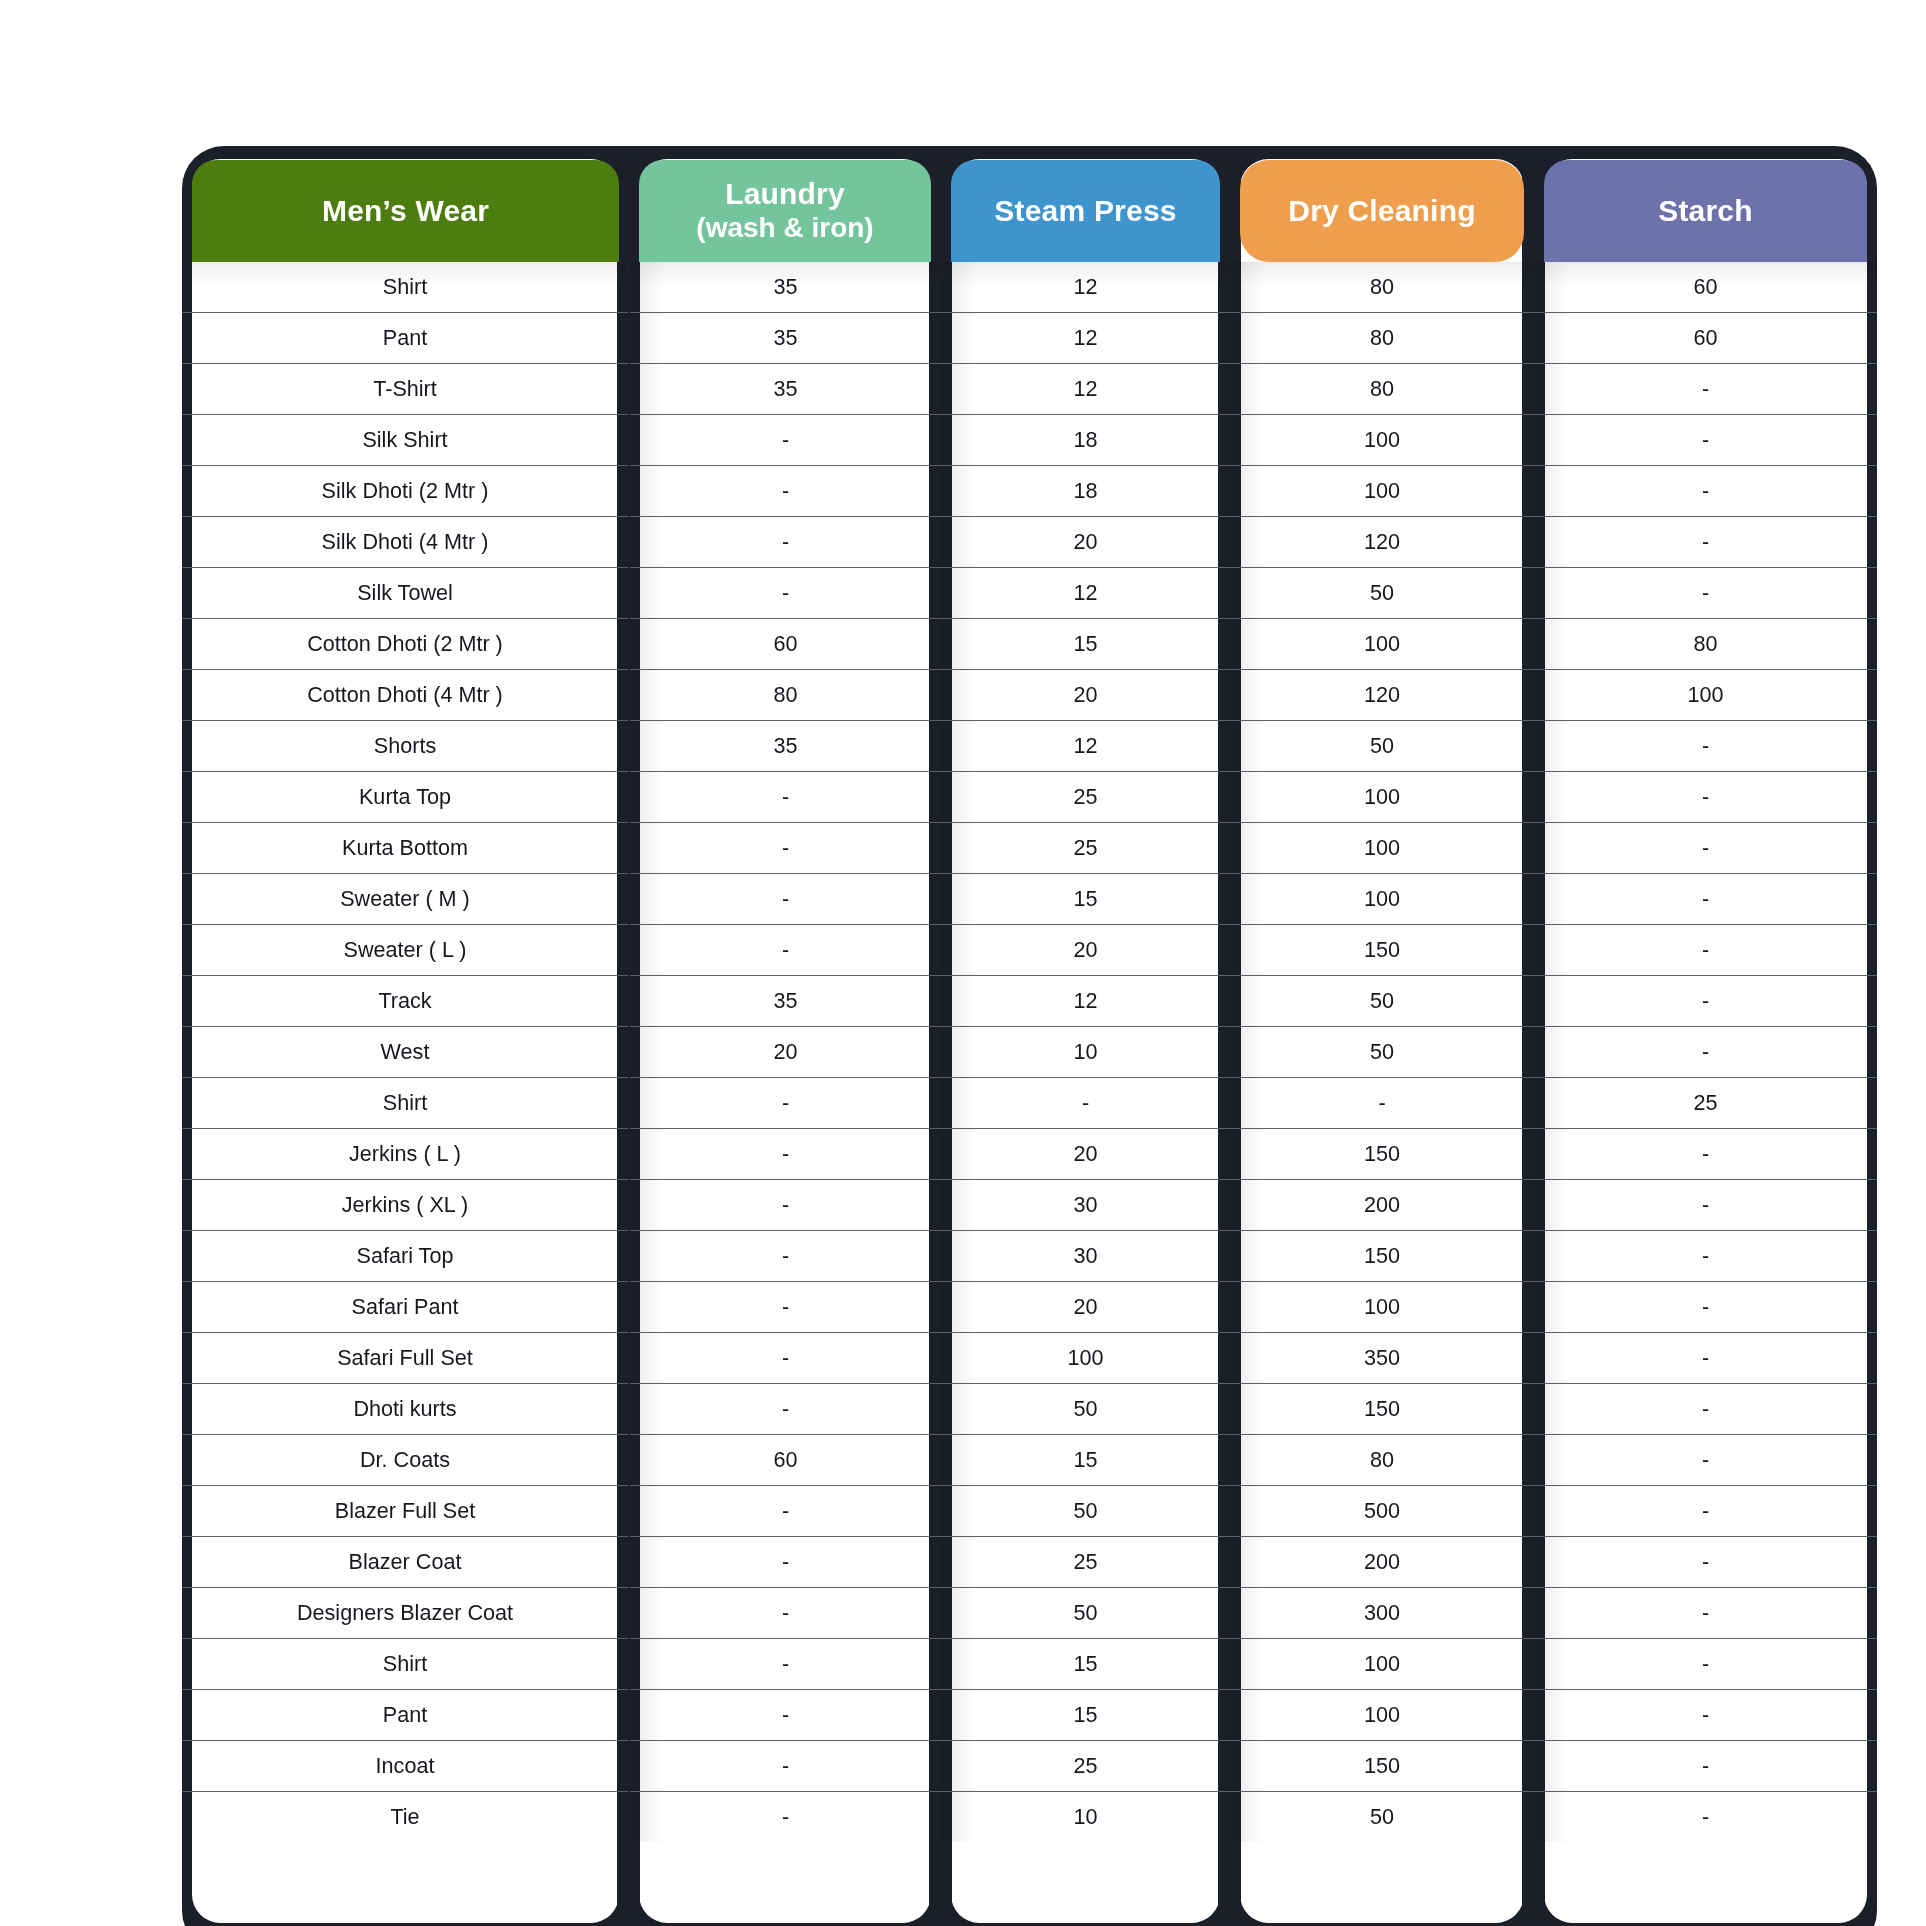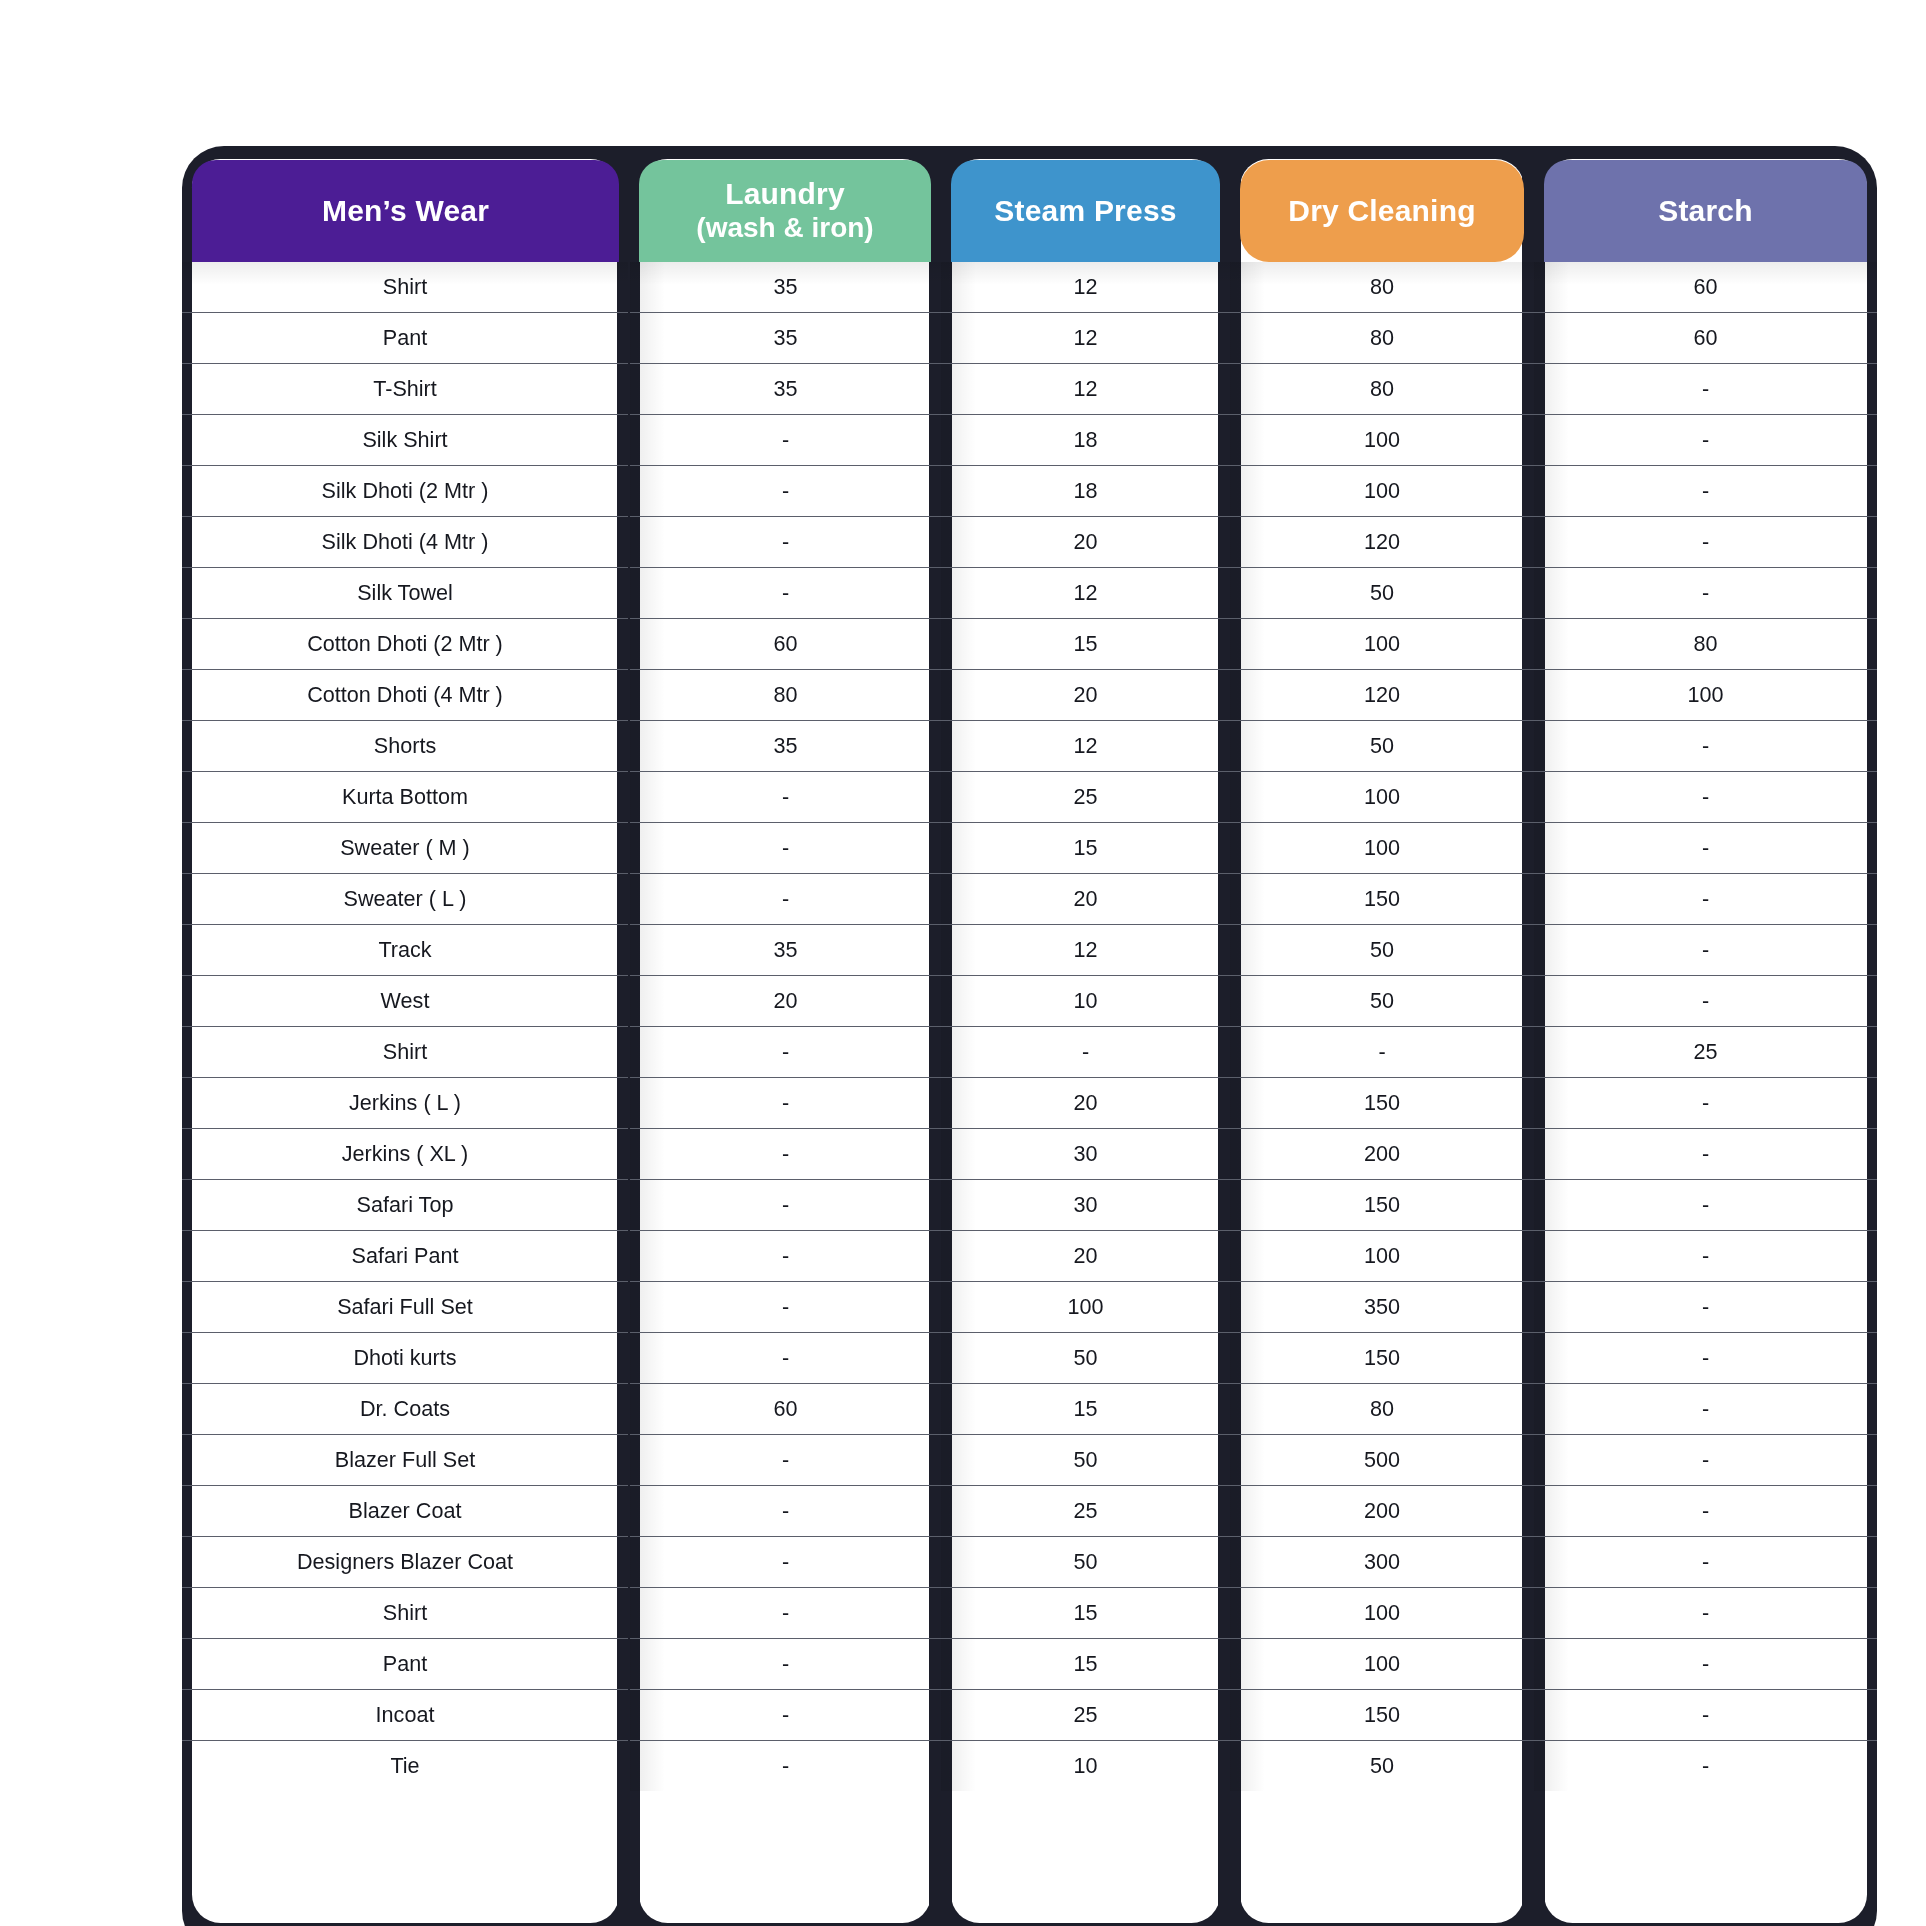--- a/index.html
+++ b/index.html
@@ -174,21 +174,21 @@
       <colgroup>
         <col class="c0">
           <col class="c1">
           <col class="c2">
           <col class="c3">
           <col class="c4">
       </colgroup>
       <thead>
         <tr>
           <th>
-            <div class="hd" style="background: #4c1d95;">
+            <div class="hd" style="background: #4d7c0f;">
               <span class="hd-title">Men’s Wear</span>
             </div>
           </th>
           <th>
             <div class="hd two-line" style="background: rgb(116, 196, 156);">
               <span class="hd-title">Laundry</span>
               <span class="hd-sub">(wash &amp; iron)</span>
             </div>
           </th>
           <th>
@@ -273,20 +273,27 @@
             <td class="shade">100</td>
           </tr>
           <tr>
             <td class="rule-right">Shorts</td>
             <td class="shade">35</td>
             <td class="shade">12</td>
             <td class="shade">50</td>
             <td class="shade dash">-</td>
           </tr>
           <tr>
+            <td class="rule-right">Kurta Top</td>
+            <td class="shade dash">-</td>
+            <td class="shade">25</td>
+            <td class="shade">100</td>
+            <td class="shade dash">-</td>
+          </tr>
+          <tr>
             <td class="rule-right">Kurta Bottom</td>
             <td class="shade dash">-</td>
             <td class="shade">25</td>
             <td class="shade">100</td>
             <td class="shade dash">-</td>
           </tr>
           <tr>
             <td class="rule-right">Sweater ( M )</td>
             <td class="shade dash">-</td>
             <td class="shade">15</td>

